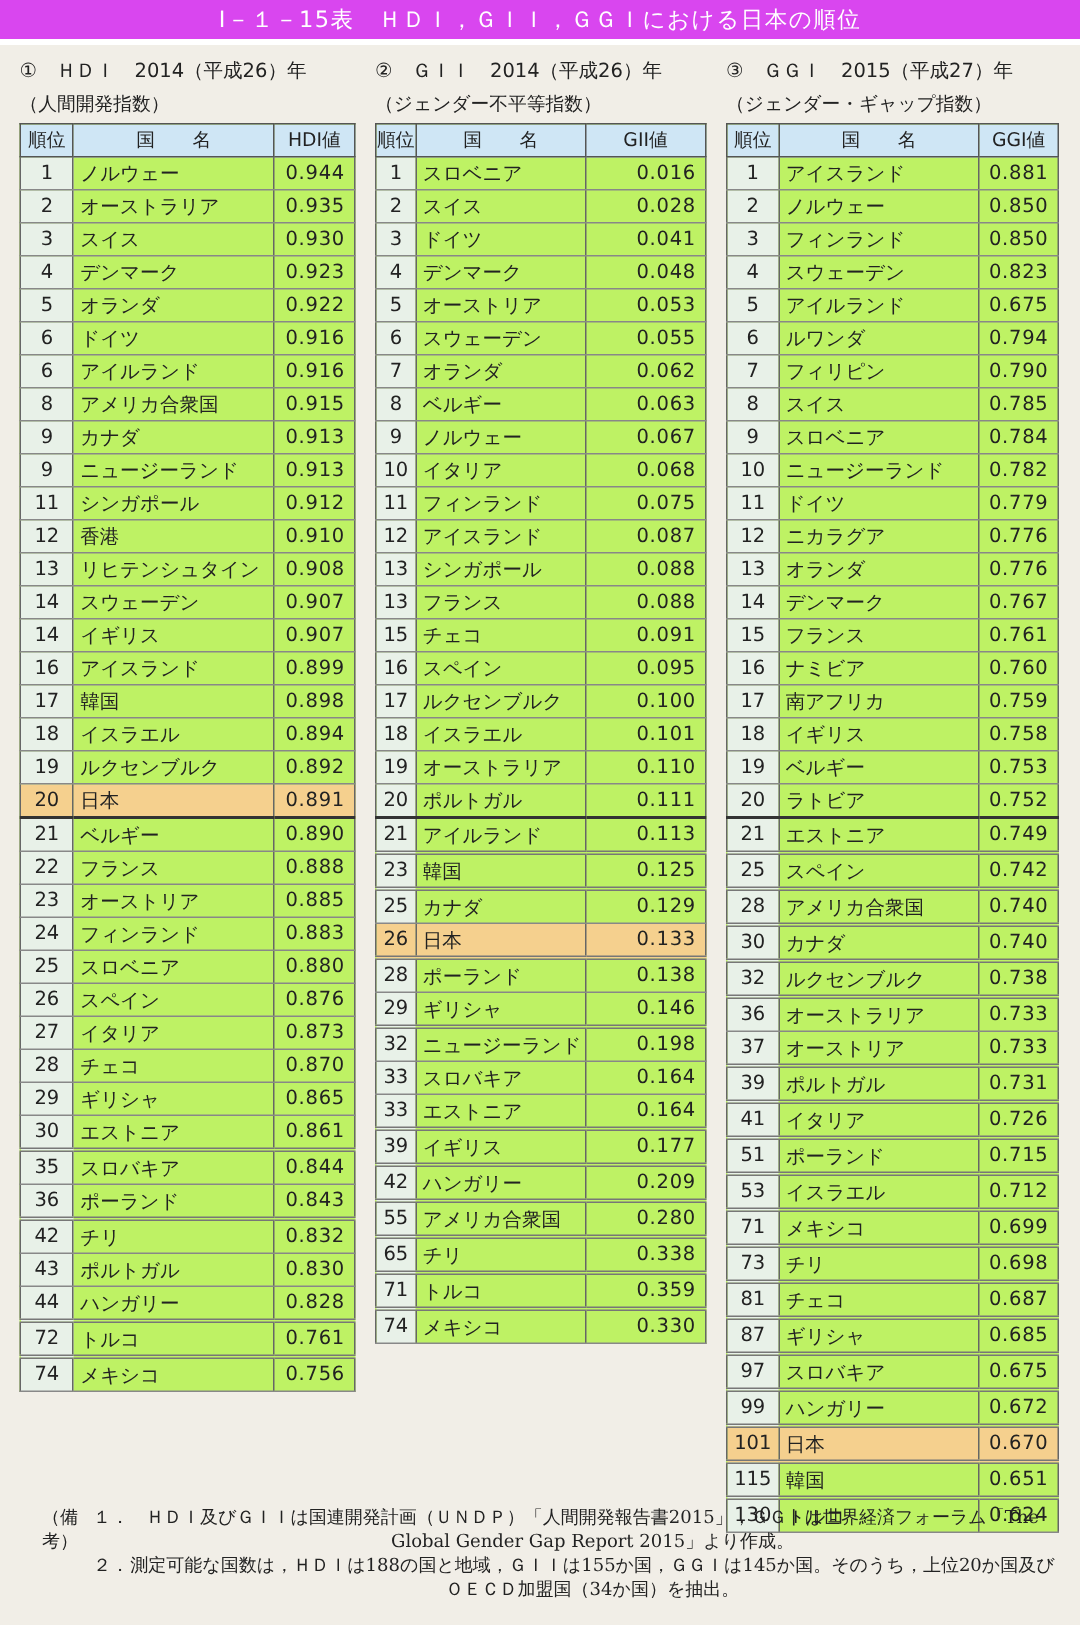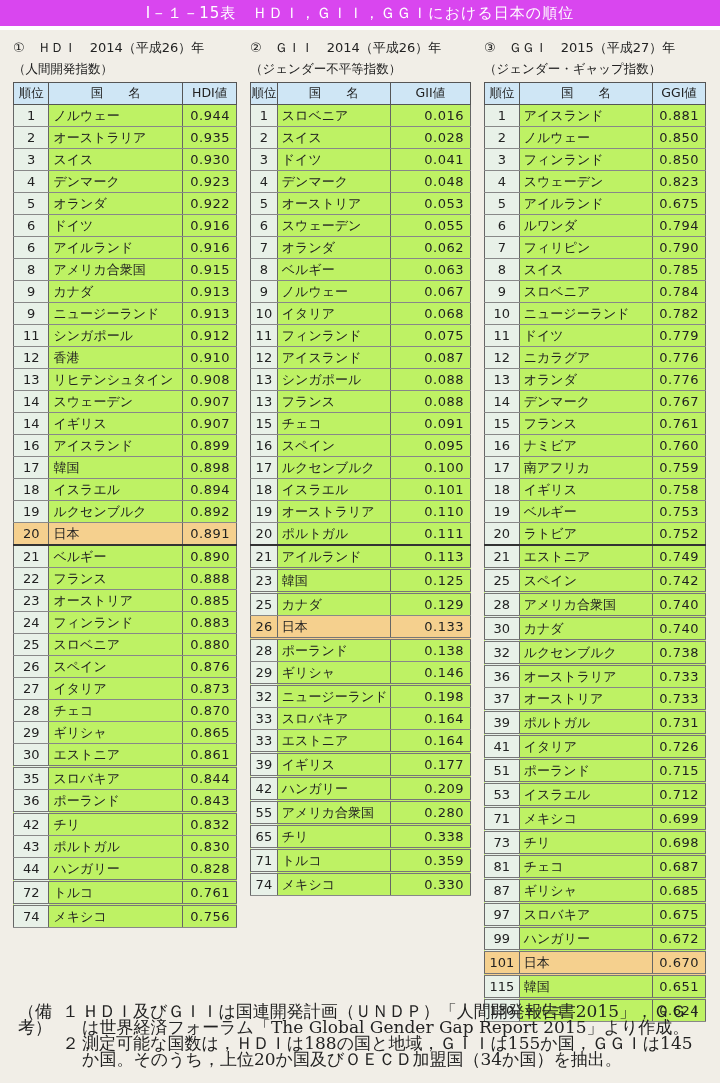--- a/index.html
+++ b/index.html
@@ -50,21 +50,21 @@
     }
     table.rank-table td.rank { background: #e8f1e8; text-align: center; }
     table.rank-table td.name { padding-left: 4px; text-align: left; }
     table.rank-table td.val { text-align: right; padding-right: 6px; letter-spacing: 0.5px; }
     table.rank-table tr.gap td { border-top: 3px double #777; }
     table.rank-table tr.japan td { background: #f5d08e; }
     table.rank-table tr.major td { border-top: 2px solid #333; }
     .notes {
       position: absolute; left: 18px; top: 1003px; width: 690px;
       font-family: "DejaVu Serif", "Liberation Serif", serif;
-      font-size: 17px; line-height: 16px; color: #222;
+      font-size: 12px; line-height: 16px; color: #222; text-align: center;
     }
     .note-row { display: flex; }
     .note-label { width: 44px; flex: none; }
     .note-num { width: 20px; flex: none; }
     .note-text { flex: 1; }
   </style>
 </head>
 <body>
 
 <div class="title-bar">Ⅰ－１－15表　ＨＤＩ，ＧＩＩ，ＧＧＩにおける日本の順位</div>

